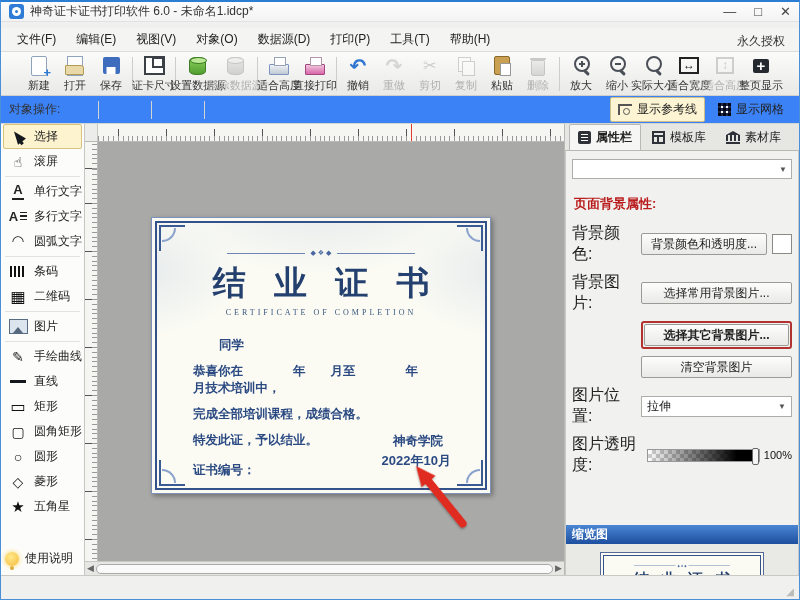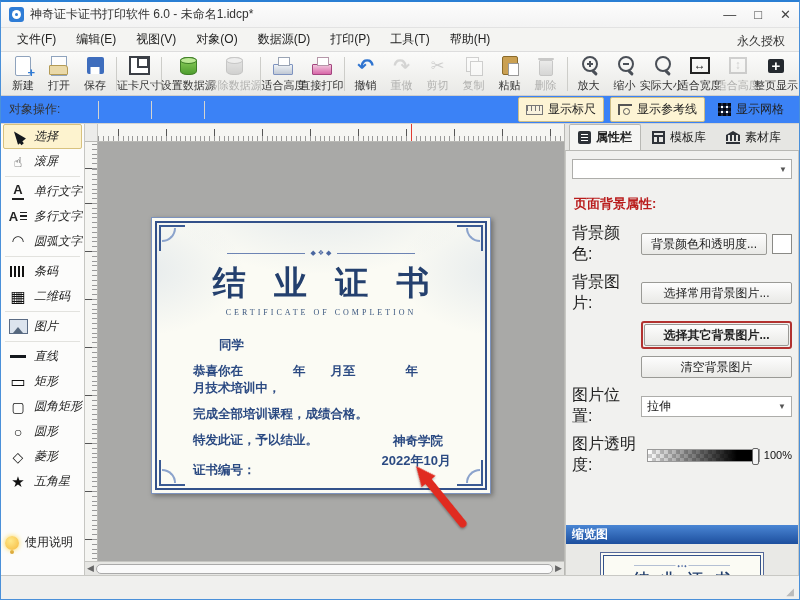--- a/index.html
+++ b/index.html
@@ -1,34 +1,34 @@
 <!DOCTYPE html>
 <html><head>
 <meta charset="utf-8">
 <style>
   html,body{margin:0;padding:0;background:#666;}
   *{box-sizing:border-box;font-family:"Liberation Sans","DejaVu Sans",sans-serif;}
   .win{position:relative;width:800px;height:600px;background:#f0f0ee;border:1px solid #4a90d9;border-top:2px solid #2a7fd4;overflow:hidden;}
 
   
-  .titlebar{position:absolute;left:0;top:0;width:100%;height:26px;background:linear-gradient(#fdfdfd,#f3f3f3);display:flex;align-items:center;padding:0 8px;border-bottom:1px solid #e2e2e2;}
+  .titlebar{position:absolute;left:0;top:0;width:100%;height:20px;background:linear-gradient(#fdfdfd,#f3f3f3);display:flex;align-items:center;padding:0 8px;border-bottom:1px solid #e2e2e2;}
   .appico{width:15px;height:15px;border-radius:3px;background:#2e7cd6;position:relative;flex:0 0 15px;}
   .appico::before{content:"";position:absolute;inset:3px;background:#fff;border-radius:50%;}
   .appico::after{content:"";position:absolute;inset:6px;background:#2e7cd6;border-radius:50%;}
   .title-text{font-size:12px;color:#333;margin-left:6px;}
   .wbtns{margin-left:auto;display:flex;gap:18px;color:#444;font-size:13px;}
   .wbtn{cursor:default;line-height:1;}
 
   
   .menubar{position:absolute;left:0;top:26px;width:100%;height:24px;background:#f4f4f2;display:flex;align-items:center;padding:0 6px;border-bottom:1px solid #ddd;}
   .menu-item{font-size:12px;color:#222;padding:3px 10px;}
   .license{margin-left:auto;font-size:12px;color:#333;padding-right:6px;}
 
   
-  .toolbar{position:absolute;left:0;top:50px;width:100%;height:44px;background:linear-gradient(#fbfbfa,#e9e9e6);border-bottom:1px solid #cfcfcc;display:flex;align-items:center;padding:0 4px;}
+  .toolbar{position:absolute;left:0;top:50px;width:100%;height:44px;background:linear-gradient(#fbfbfa,#e9e9e6);border-bottom:1px solid #cfcfcc;display:flex;align-items:center;padding:0 20px;}
   .tbtn{display:flex;flex-direction:column;align-items:center;justify-content:center;min-width:36px;padding:1px 3px;gap:1px;}
   .tbtn .tlabel{font-size:11px;color:#333;white-space:nowrap;}
   .tbtn.disabled .tlabel{color:#b0b0ae;}
   .tbtn.disabled .tico{filter:grayscale(1);opacity:.45;}
   .vsep{width:1px;height:34px;background:#cdcdc9;margin:0 3px;flex:0 0 1px;}
   .tico{width:24px;height:22px;position:relative;display:flex;align-items:center;justify-content:center;}
 
   .ic-new::before{content:"";width:14px;height:18px;background:#fff;border:1px solid #8fa3bd;border-radius:2px;}
   .ic-new::after{content:"+";position:absolute;right:0;bottom:-3px;color:#2f7bd6;font-weight:bold;font-size:13px;}
   .ic-open::before{content:"";width:14px;height:18px;background:#fdfdfd;border:1px solid #8fa3bd;}
@@ -76,21 +76,21 @@
   .ic-guides::after{content:"";position:absolute;left:3px;top:2px;width:5px;height:5px;border:1.5px solid #555;border-radius:50%;}
   .ic-grid{width:13px;height:13px;display:inline-block;background-image:repeating-linear-gradient(90deg,#1e2a45 0 3px,transparent 3px 5px),repeating-linear-gradient(0deg,#1e2a45 0 3px,transparent 3px 5px);background-blend-mode:multiply;background-color:#fff;}
 
   
   .main{position:absolute;left:0;top:122px;right:0;bottom:24px;display:flex;}
 
   
   .toolpanel{width:84px;background:#fcfcfb;border-right:1px solid #c6c6c2;display:flex;flex-direction:column;position:relative;}
   .tool{display:flex;align-items:center;gap:6px;height:25px;padding:0 4px;margin:0 2px;border:1px solid transparent;}
   .tool.active{background:#fdf3cf;border:1px solid #d8c27e;border-radius:2px;}
-  .tool .tname{font-size:12px;color:#222;white-space:nowrap;font-style:italic;}
+  .tool .tname{font-size:12px;color:#222;white-space:nowrap;}
   .hsep{height:1px;background:#e2e2de;margin:2px 4px;}
   .ticon{width:20px;height:18px;flex:0 0 20px;display:flex;align-items:center;justify-content:center;position:relative;}
   .ic-cursor::before{content:"";width:0;height:0;border-left:5px solid transparent;border-right:5px solid transparent;border-bottom:13px solid #14181d;transform:rotate(-38deg);display:block;}
   .ic-cursor::after{content:"";position:absolute;left:11px;top:10px;width:3px;height:7px;background:#14181d;transform:rotate(-38deg);}
   .ic-hand::before{content:"☝";font-size:14px;color:#222;}
   .ic-stext::before{content:"A";font-weight:700;font-size:13px;color:#222;border-bottom:2px solid #222;padding:0 1px;line-height:1.1;}
   .ic-mtext::before{content:"A";font-weight:700;font-size:13px;color:#222;}
   .ic-mtext::after{content:"";width:7px;height:10px;margin-left:2px;background:repeating-linear-gradient(#222 0 1.5px,transparent 1.5px 3.5px);}
   .ic-arctext::before{content:"◠";font-size:15px;color:#222;line-height:.7;}
   .ic-barcode::before{content:"";width:16px;height:11px;background:repeating-linear-gradient(90deg,#111 0 2px,transparent 2px 4px);}
@@ -98,21 +98,21 @@
   .ic-img::before{content:"";width:17px;height:13px;background:#dce4ee;border:1px solid #5a6b84;}
   .ic-img::after{content:"";position:absolute;bottom:3px;left:5px;width:0;height:0;border-left:5px solid transparent;border-right:5px solid transparent;border-bottom:6px solid #56687e;}
   .ic-pencil::before{content:"✎";font-size:14px;color:#222;}
   .ic-line::before{content:"";width:16px;height:3px;background:#14181d;}
   .ic-tri::before{content:"△";font-size:14px;color:#111;}
   .ic-rect::before{content:"▭";font-size:16px;color:#111;}
   .ic-rrect::before{content:"▢";font-size:14px;color:#111;}
   .ic-circle::before{content:"○";font-size:14px;color:#111;}
   .ic-diamond::before{content:"◇";font-size:14px;color:#111;}
   .ic-star::before{content:"★";font-size:15px;color:#111;}
-  .help-row{position:absolute;bottom:24px;left:4px;display:flex;align-items:center;gap:6px;}
+  .help-row{position:absolute;bottom:8px;left:4px;display:flex;align-items:center;gap:6px;}
   .ic-bulb{width:14px;height:14px;border-radius:50%;background:radial-gradient(circle at 40% 35%,#ffe98a,#f6b93d);box-shadow:0 0 5px #ffd84d,0 9px 0 -5px #d8a43a;}
   .help-row .tname{font-size:12px;color:#222;}
 
   
   .center{flex:1;display:flex;flex-direction:column;min-width:0;}
   .hruler-row{height:18px;display:flex;border-bottom:1px solid #b9b9b5;background:#f5f5f2;}
   .ruler-corner{width:13px;border-right:1px solid #c6c6c2;background:#ececea;}
   .hruler{flex:1;position:relative;overflow:hidden;background-image:repeating-linear-gradient(90deg,#999 0,#999 1px,transparent 1px,transparent 4.8px),repeating-linear-gradient(90deg,#555 0,#555 1px,transparent 1px,transparent 48px);background-size:100% 5px,100% 12px;background-position:20px bottom,20px bottom;background-repeat:repeat-x;}
   .hlabels{display:flex;padding-left:20px;height:100%;}
   .hlabel{flex:0 0 48px;width:48px;font-size:8px;color:#333;line-height:10px;}
@@ -344,24 +344,20 @@
         <span class="obico"></span>
         <span class="obico"></span>
         <span class="osep"></span>
         <span class="obico"></span>
         <span class="obico"></span>
         <span class="obico"></span>
       </span>
 
     <span class="view-btns" id="viewbtns">
         <span class="vbtn toggled">
-        <span class="ic-ruler"></span>
-        <span>显示标尺</span>
-      </span>
-        <span class="vbtn toggled">
         <span class="ic-guides"></span>
         <span>显示参考线</span>
       </span>
         <span class="vbtn">
         <span class="ic-grid"></span>
         <span>显示网格</span>
       </span>
       </span>
 
   </div>
@@ -403,20 +399,24 @@
         <div class="tool">
           <span class="ticon ic-qr"></span>
           <span class="tname">二维码</span>
         </div>
         <span class="hsep"></span>
         <div class="tool">
           <span class="ticon ic-img"></span>
           <span class="tname">图片</span>
         </div>
         <span class="hsep"></span>
+        <div class="tool">
+          <span class="ticon ic-pencil"></span>
+          <span class="tname">手绘曲线</span>
+        </div>
         <div class="tool">
           <span class="ticon ic-line"></span>
           <span class="tname">直线</span>
         </div>
         <div class="tool">
           <span class="ticon ic-rect"></span>
           <span class="tname">矩形</span>
         </div>
         <div class="tool">
           <span class="ticon ic-rrect"></span>

